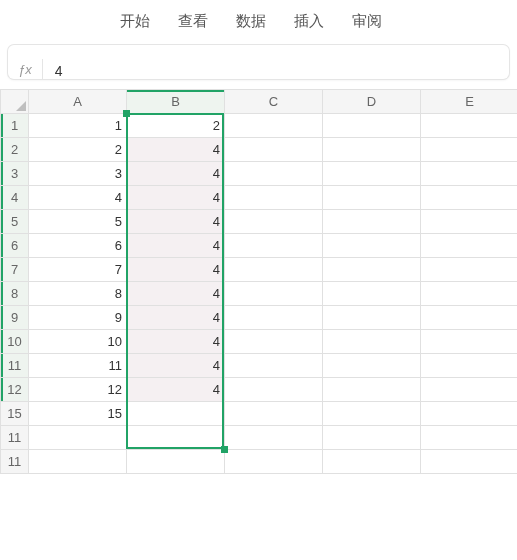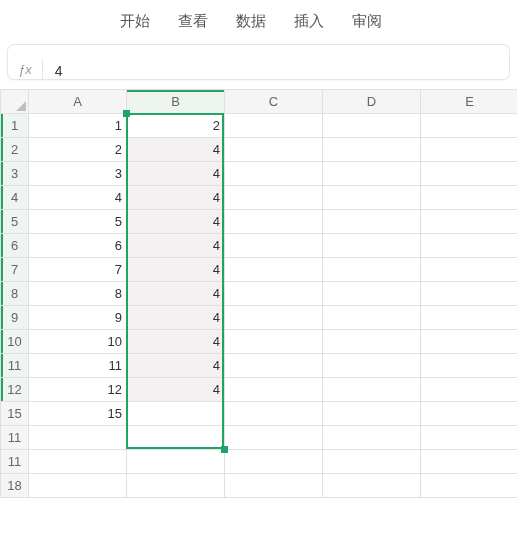--- a/index.html
+++ b/index.html
@@ -268,27 +268,19 @@
           <td></td>
         </tr>
         <tr>
           <td class="rownum">11</td>
           <td></td>
           <td></td>
           <td></td>
           <td></td>
           <td></td>
         </tr>
-        <tr>
-          <td class="rownum">18</td>
-          <td></td>
-          <td></td>
-          <td></td>
-          <td></td>
-          <td></td>
-        </tr>
       </tbody>
   </table>
 
   <div class="sel-rect" id="sel-rect" style="left: 125.5px; top: 23.5px; width: 98px; height: 336px;"></div>
   <div class="handle" id="handle-top" style="left: 122.5px; top: 20.5px;"></div>
   <div class="handle" id="handle-bot" style="left: 220.5px; top: 356.5px;"></div>
 </div>
 
 </body></html>

